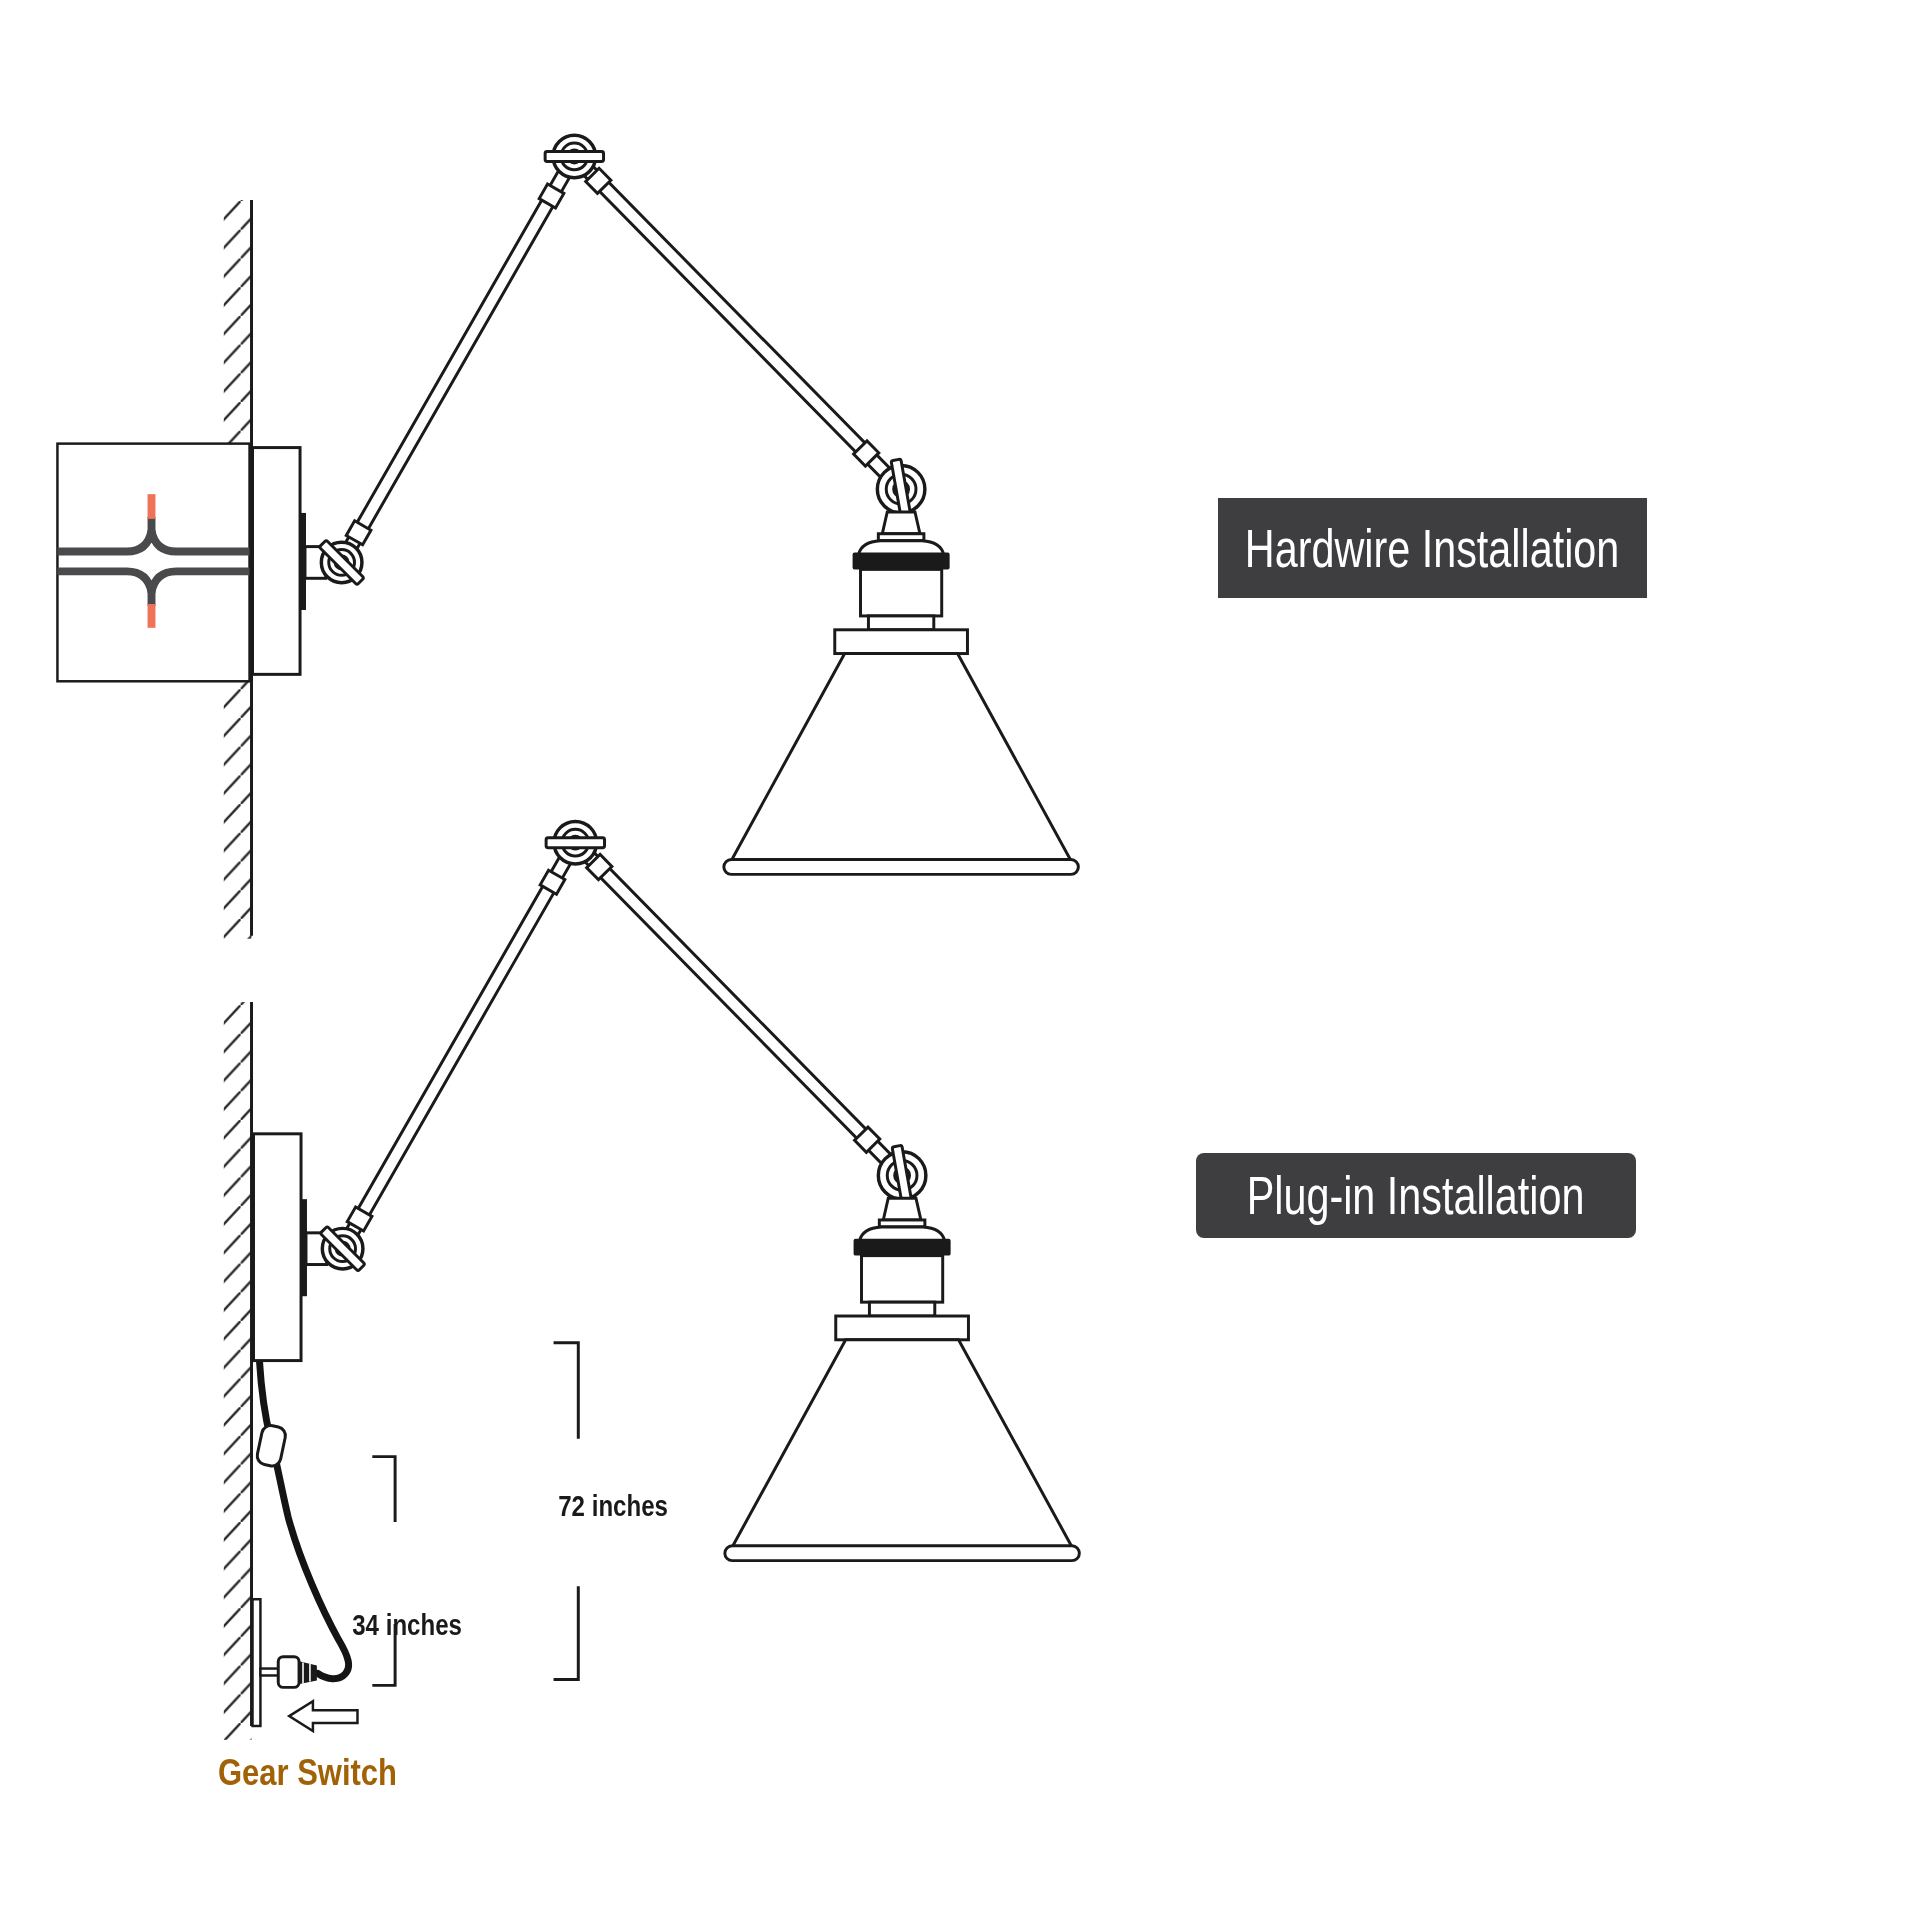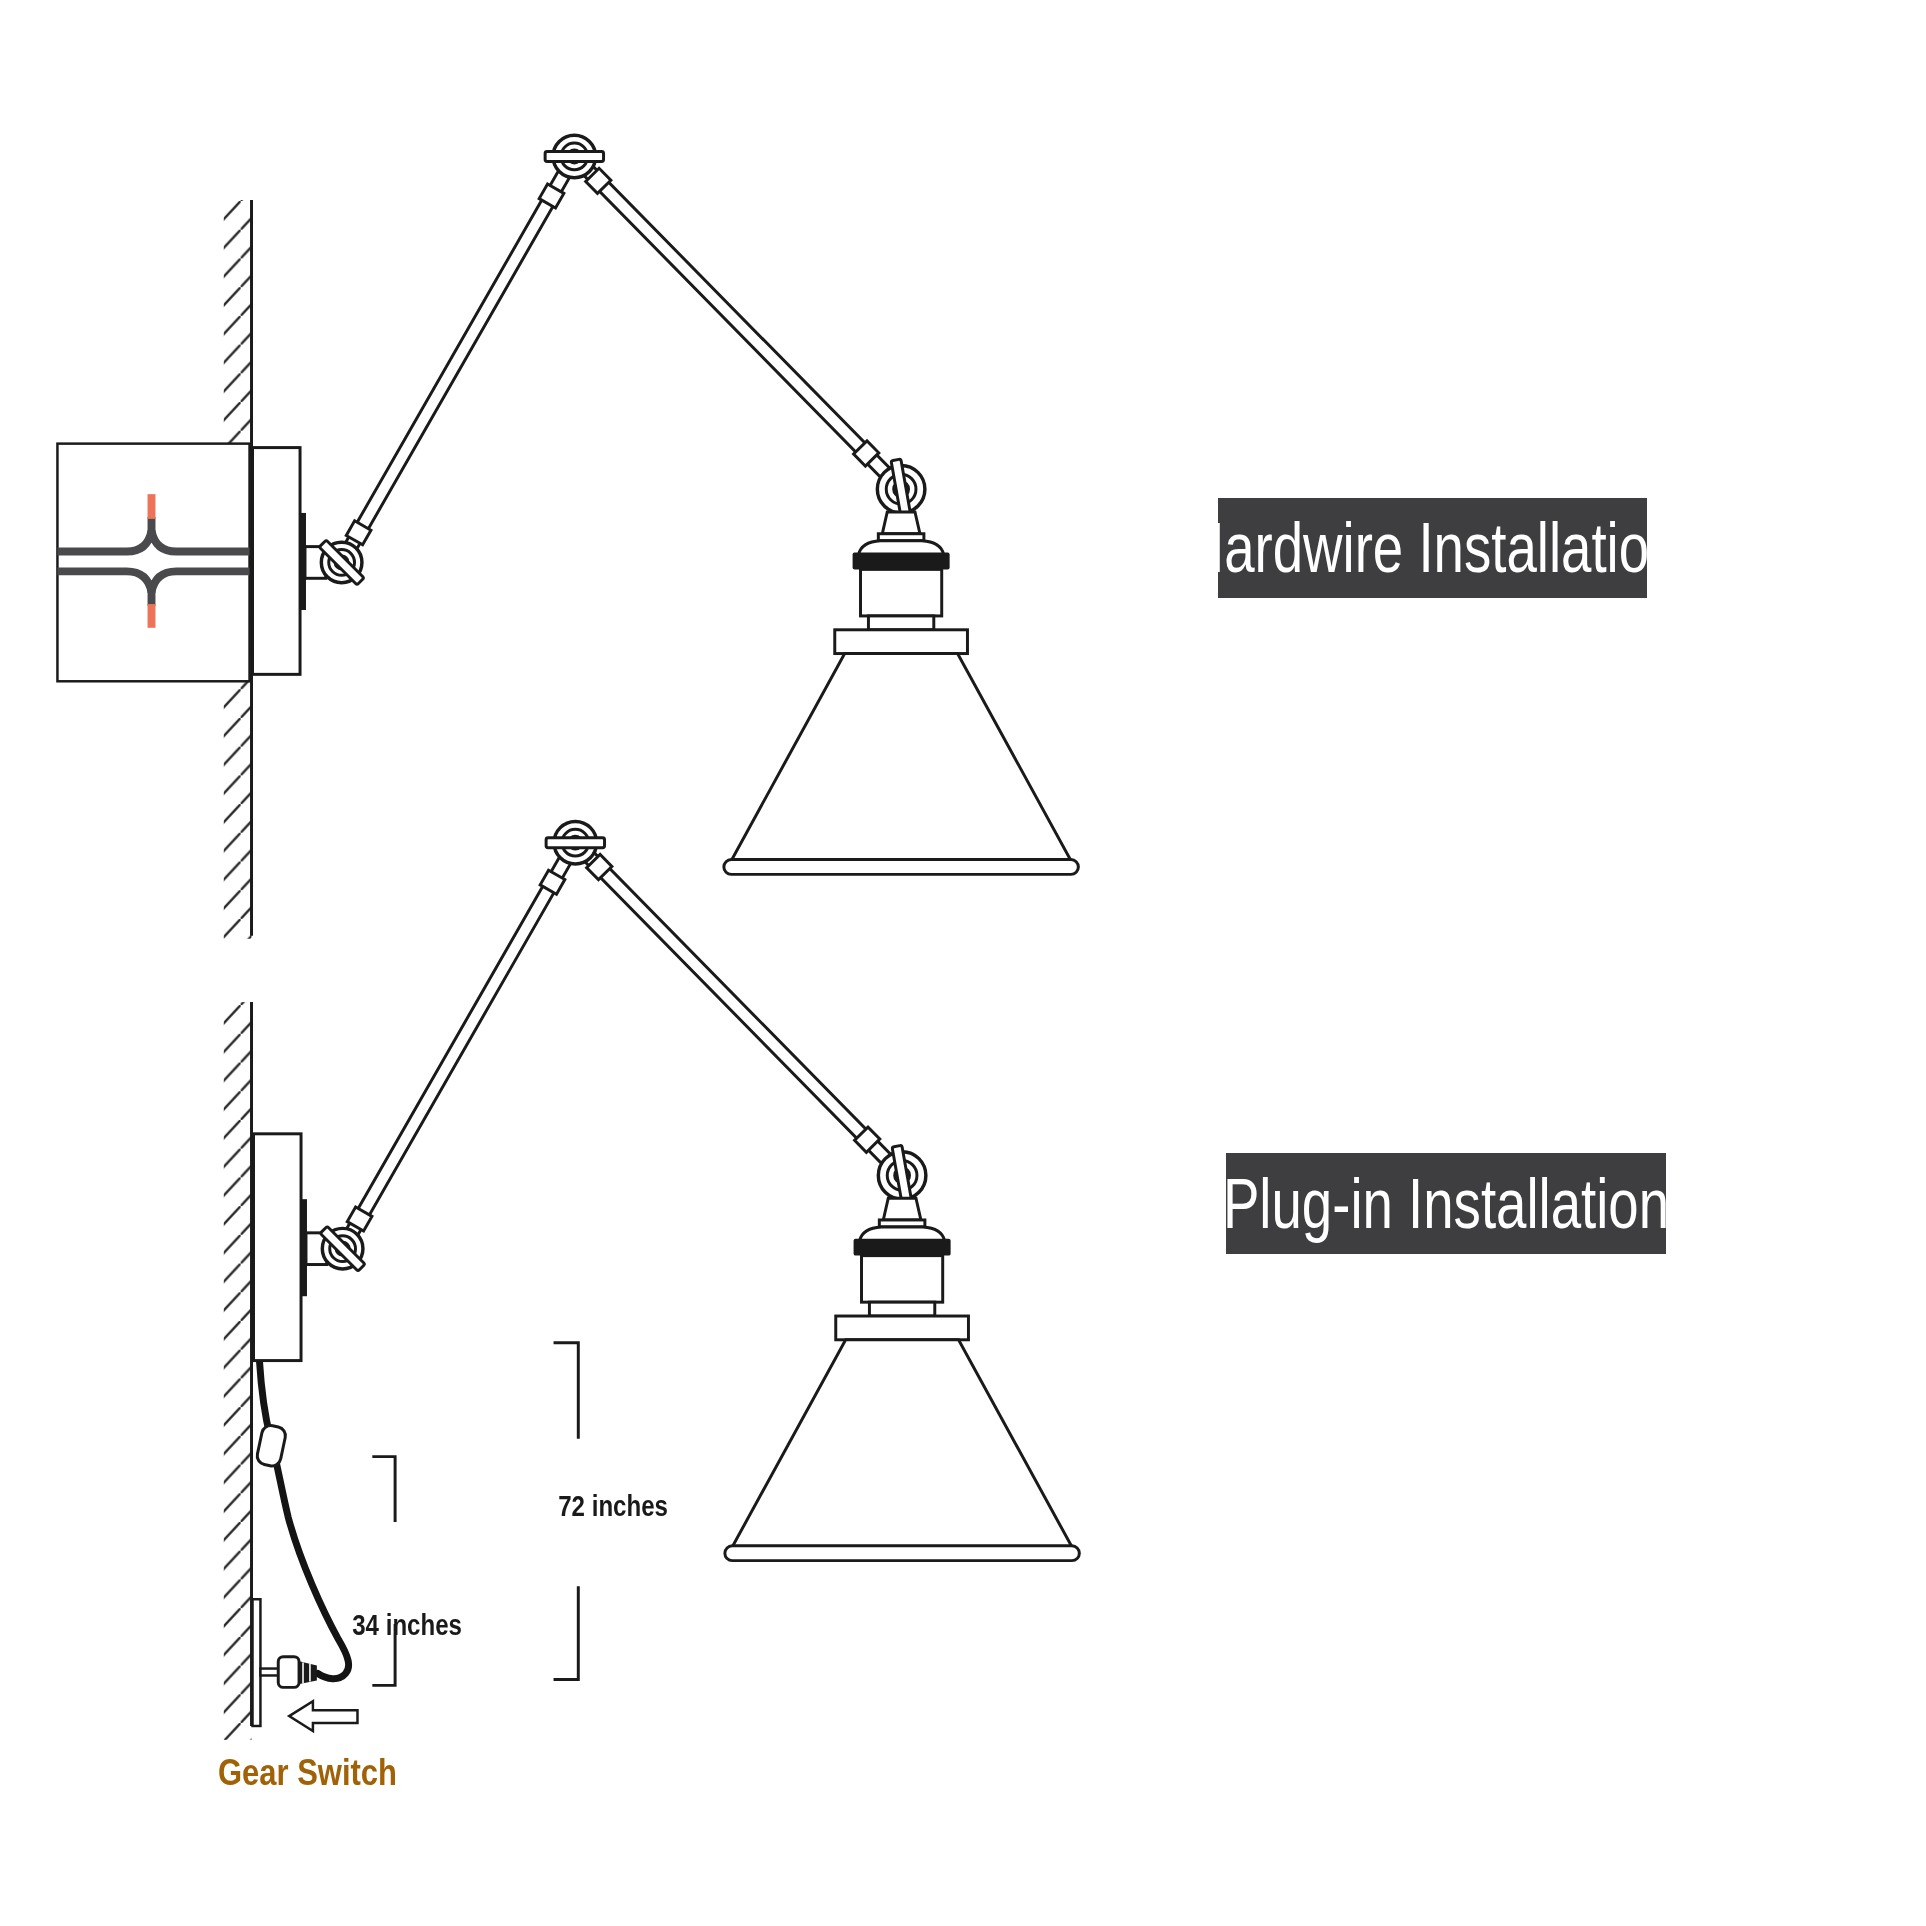--- a/index.html
+++ b/index.html
@@ -22,21 +22,21 @@
   .tip     { fill:none; stroke:var(--tip,#ee7459); stroke-width:8; }
   .cord    { fill:none; stroke:#141414; stroke-width:7; stroke-linecap:round; }
   .ridge   { stroke:#fff; stroke-width:1.6; }
 
   
   .label-box {
     position:absolute;
     background:var(--label-bg,#3e3e40);
     color:var(--label-text,#fff);
     display:flex; align-items:center; justify-content:center;
-    font-size:70px; letter-spacing:0;
+    font-size:53px; letter-spacing:0;
   }
   .label-box > span { display:inline-block; transform:scaleX(0.78); white-space:nowrap; }
   .dim-text {
     position:absolute; width:297px; text-align:center;
     font-size:29px; color:#1a1a1a; line-height:1.05;font-weight:bold;
   }
   .dim-text > span { display:inline-block; transform:scaleX(0.83); white-space:nowrap; }
   .caption-text {
     position:absolute; font-size:36px; color:#a16207; line-height:1.05;
     transform-origin:left top;
@@ -164,21 +164,21 @@
       </g>
 
       <path class="lnthin" d="M 292,1733 L 316,1718 L 316,1727 L 361,1727 L 361,1740 L 316,1740 L 316,1748 Z"></path>
     </g>
   </svg>
 
   <div class="label-box" style="left:1218px; top:498px; width:429px; height:100px;">
     <span>Hardwire Installation</span>
   </div>
 
-  <div class="label-box" style="left:1226px; top:1153px; width:440px; height:101px;">
+  <div class="label-box" style="left:1196px; top:1153px; width:440px; height:85px;border-radius:8px;">
     <span>Plug-in Installation</span>
   </div>
 
   <div class="dim-text" style="left:465px; top:1491px;">
     <span>72 inches</span>
   </div>
 
   <div class="dim-text" style="left:259px; top:1610px;">
     <span>34 inches</span>
   </div>

